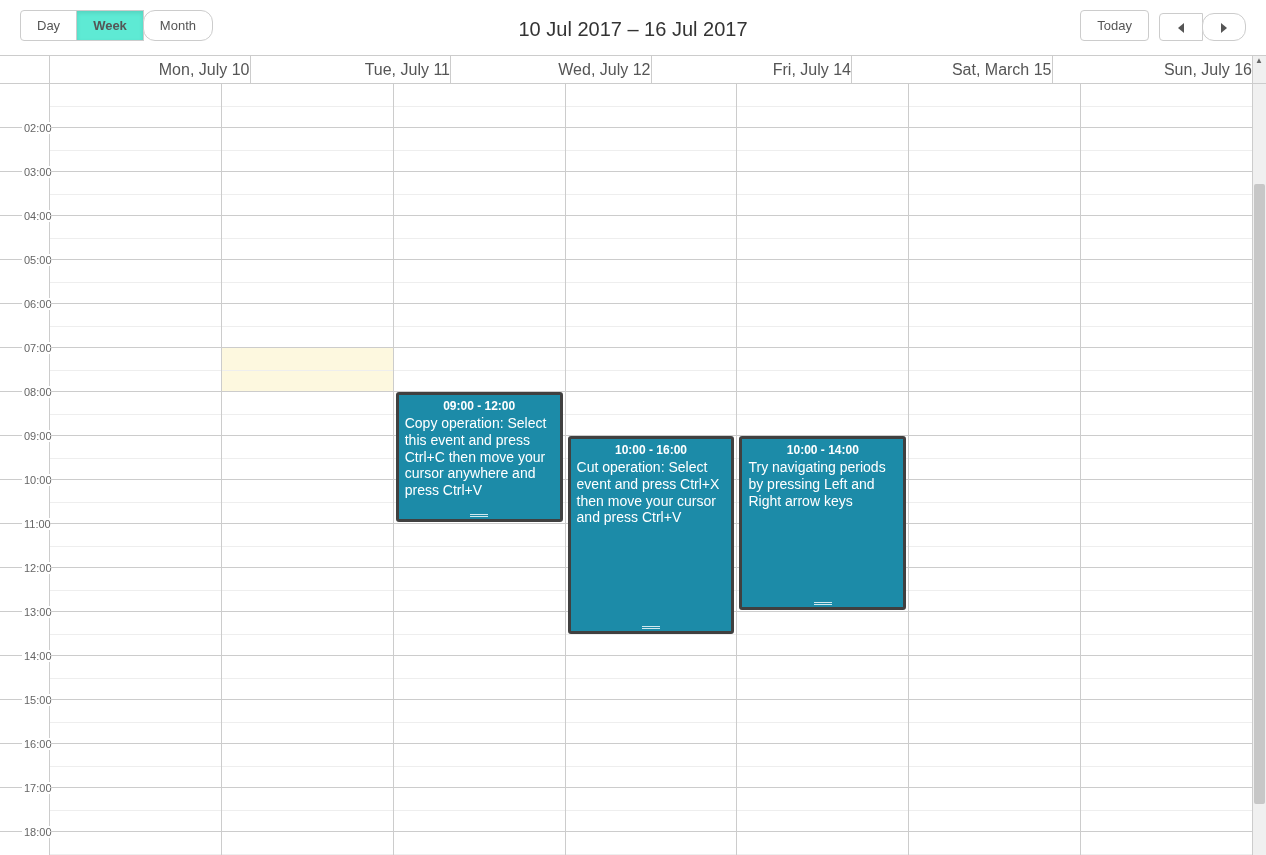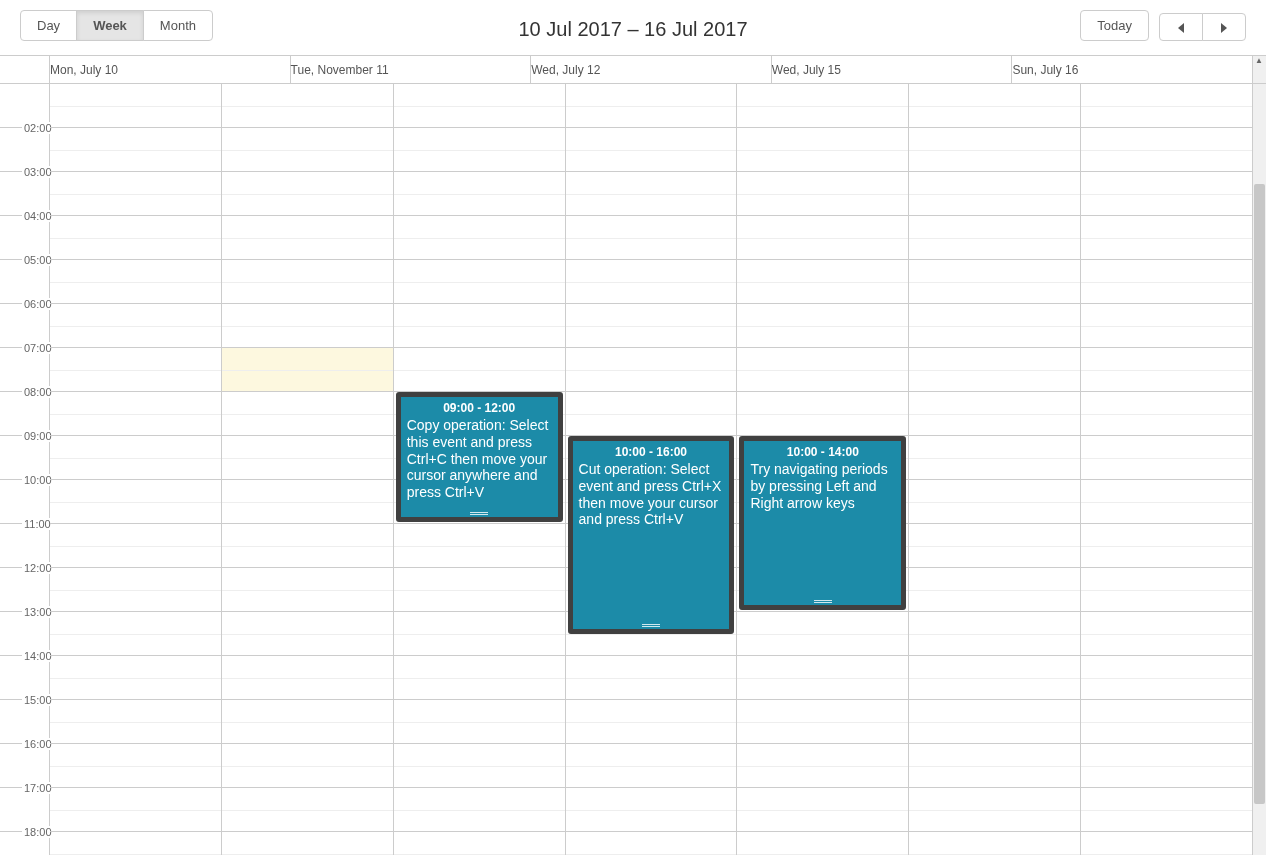--- a/index.html
+++ b/index.html
@@ -23,23 +23,23 @@
     background: #fff;
     border: 1px solid #ccc;
     padding: 8px 16px;
     cursor: pointer;
     font-size: 13px;
     color: #555;
     line-height: 1;
   }
   .btn-group .btn:not(:first-child) { margin-left: -1px; }
   .btn-group .btn:first-child { border-top-left-radius: 4px; border-bottom-left-radius: 4px; }
-  .btn-group .btn:last-child  { border-top-right-radius: 4px; border-bottom-right-radius: 4px; }
+  .btn-group .btn:last-child  { border-top-right-radius: 4px; border-bottom-right-radius: 4px; border-radius: 12px; }
   .btn.active {
-    background: #e5e5e5;
+    background: #5eead4;
     box-shadow: inset 0 2px 4px rgba(0,0,0,.1);
     font-weight: bold;
   }
   .btn-today { border-radius: 4px; }
   .nav-group { margin-left: 10px; }
   .nav-btn { padding: 6px 16px; }
   .nav-btn svg { vertical-align: middle; }
   .spacer { flex: 1; }
   .date-range {
     position: absolute;
@@ -61,22 +61,22 @@
     align-items: stretch;
   }
   .time-gutter-head {
     width: 50px;
     flex: none;
     border-right: 1px solid #ccc;
   }
   .day-head {
     flex: 1;
     border-right: 1px solid #ccc;
-    text-align: left;
-    font-size: 12px;
+    text-align: right;
+    font-size: 16px;
     color: #555;
     line-height: 28px;
   }
   .day-head:last-child { border-right: none; }
   .scrollbar-spacer {
     width: 14px;
     flex: none;
     background: #f0f0f0;
     border-left: 1px solid #ccc;
     position: relative;
@@ -128,21 +128,21 @@
     border-top:1px solid #eee;
   }
   .highlight .hour-slot:nth-child(7) {
     background: #fdf8df; 
   }
 
   .event {
     position: absolute;
     left: 2px; right: 2px;
     background: #1c8ba8;
-    border: 5px solid #404040;
+    border: 3px solid #404040;
     border-radius: 3px;
     color: #fff;
     padding: 4px 6px 2px 6px;
     font-size: 12px;
     overflow: hidden;
     cursor: move;
   }
   .event .time { text-align: center; font-weight: bold; font-size:12px;}
   .event .desc { margin-top: 2px; line-height: 1.2; font-size:14px;}
   .event .handle {
@@ -194,23 +194,24 @@
     </button>
   </div>
 </div>
 
 <div class="scheduler">
 
   <div class="header-row">
     <div class="time-gutter-head"></div>
     <div id="day-headers" style="display:flex;flex:1;">
         <div class="day-head">Mon, July 10</div>
-        <div class="day-head">Tue, November 11</div>
+        <div class="day-head">Tue, July 11</div>
         <div class="day-head">Wed, July 12</div>
-        <div class="day-head">Wed, July 15</div>
+        <div class="day-head">Fri, July 14</div>
+        <div class="day-head">Sat, March 15</div>
         <div class="day-head">Sun, July 16</div>
       </div>
     <div class="scrollbar-spacer">
       <span class="scroll-arrow up">▲</span>
     </div>
   </div>
 
   <div class="body-row">
     <div class="time-gutter" id="time-gutter">
         <div class="hour-cell">

